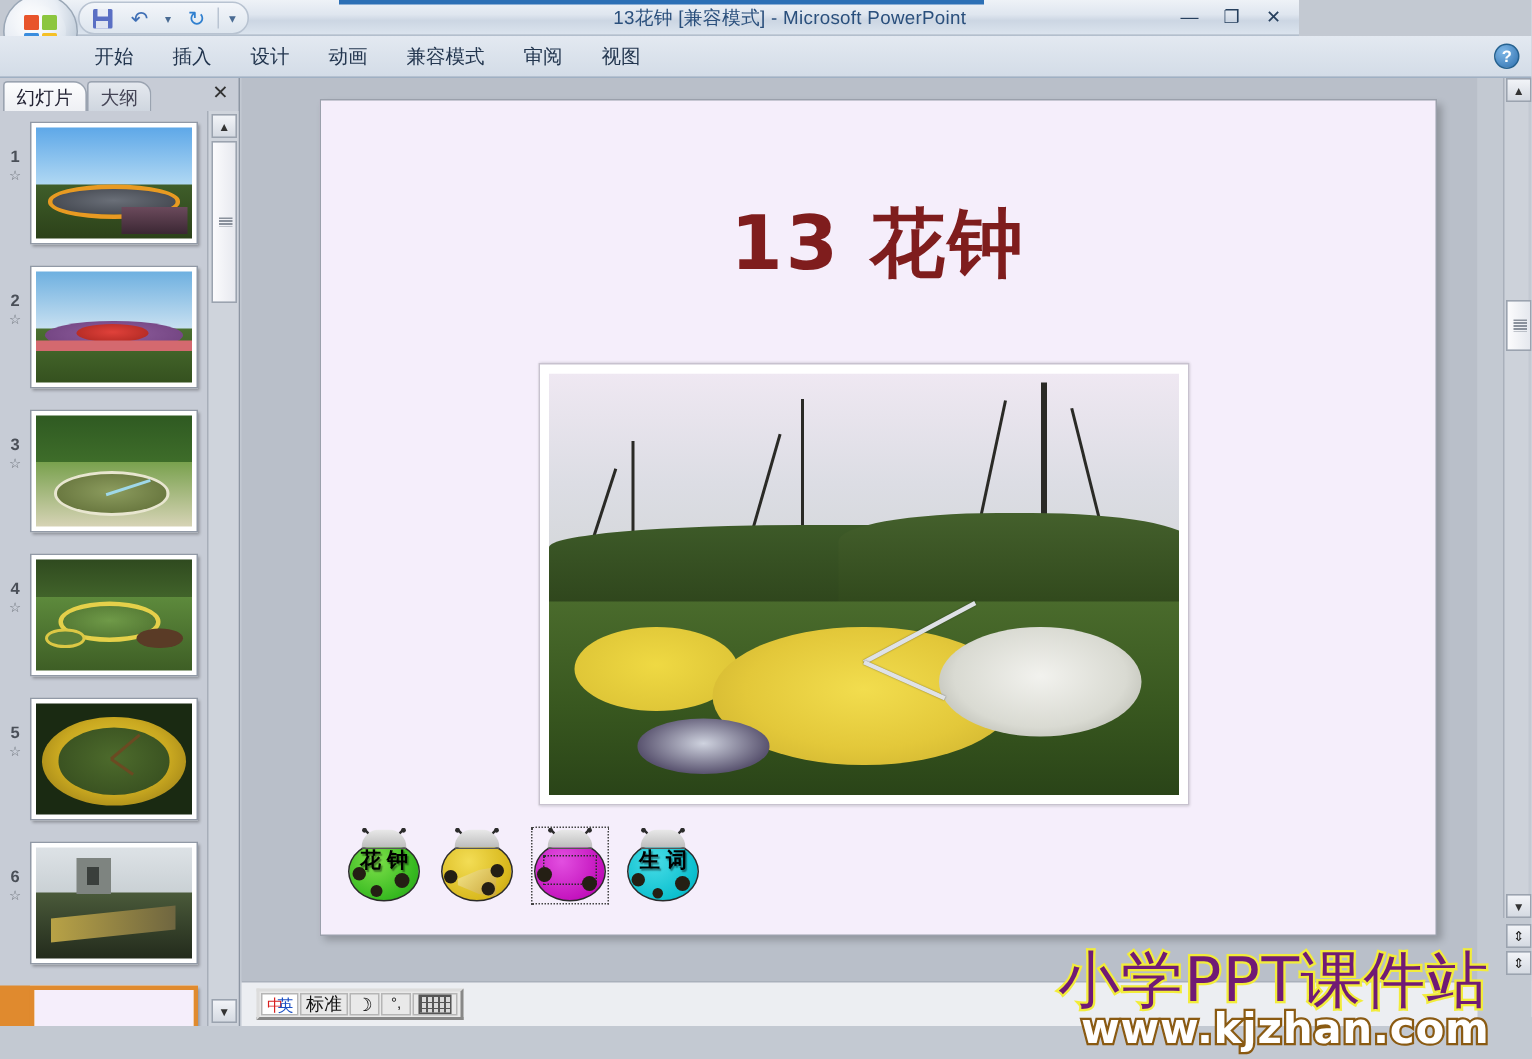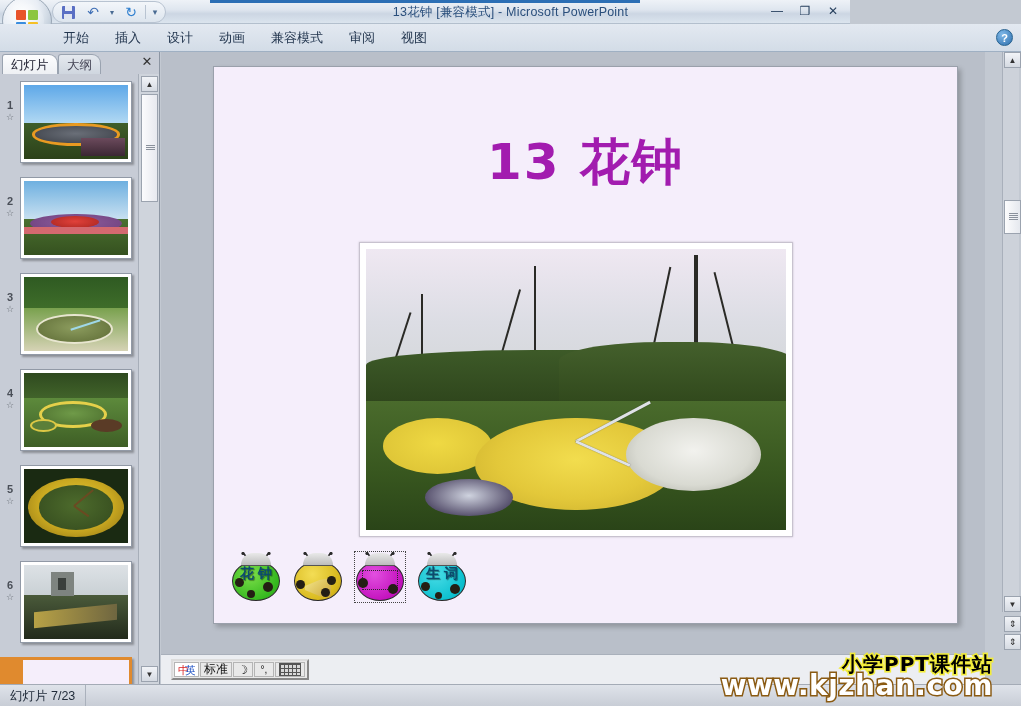--- a/index.html
+++ b/index.html
@@ -6,21 +6,21 @@
   html, body {
     width: 1021px; height: 706px;
     overflow: hidden;
     font-family: "Liberation Sans", "DejaVu Sans", sans-serif;
     background: #c3c9d2;
   }
   #app { position: relative; width: 1021px; height: 706px; }
 
   
   .titlebar {
-    position: absolute; left: 0; top: 0; width: 850px; height: 24px;
+    position: absolute; left: 16px; top: 0; width: 850px; height: 24px;
     background: linear-gradient(to bottom, #eef2f7 0%, #dfe6ef 42%, #ccd6e3 60%, #dbe4ee 100%);
     border-bottom: 1px solid #b3bfcd;
   }
   .tb-accent {
     position: absolute; left: 210px; top: 0; width: 430px; height: 3px;
     background: #2c6fb5;
   }
   .win-title {
     position: absolute; left: 0; top: 0; width: 1021px; height: 24px;
     line-height: 24px; text-align: center;
@@ -168,21 +168,21 @@
     background: #b9bfc9;
   }
   .slide-outer {
     position: absolute; left: 52px; top: 14px; width: 745px; height: 558px;
     background: #f5eefb;
     border: 1px solid #9aa0ab;
     box-shadow: 3px 3px 5px rgba(0,0,0,.22);
   }
   .slide-title {
     position: absolute; left: 0; top: 62px; width: 100%;
-    text-align: center; font-size: 50px; font-weight: bold; color: #a21caf;
+    text-align: center; font-size: 50px; font-weight: bold; color: #7f1d1d;
     font-family: "DejaVu Sans", "Liberation Sans", sans-serif;
     letter-spacing: 2px;
   }
 
   
   .photo-frame {
     position: absolute; left: 145px; top: 175px; width: 434px; height: 295px;
     background: #fff; border: 1px solid #c8c2cf; padding: 6px;
     box-shadow: 0 0 2px rgba(0,0,0,.2);
   }
@@ -243,21 +243,21 @@
     position:absolute; left:0; top:8px; width:48px; height:40px; border-radius:50%;
     border: 1.5px solid #2b2b2b; overflow:hidden;
   }
   .bug-head {
     position:absolute; left:9px; top:0; width:30px; height:13px;
     background: linear-gradient(to bottom,#e9e9e9,#bdbdbd);
     border-radius: 12px 12px 0 0; border-bottom:1px solid #555; z-index:3;
   }
   .bug-label {
     position:absolute; left:0; top:12px; width:100%; text-align:center;
-    font-size:14px; font-weight:bold; color:#0c4a6e; z-index:4;
+    font-size:14px; font-weight:bold; color:#000000; z-index:4;
     text-shadow: 1px 1px 1px rgba(0,0,0,.45);
     letter-spacing: 0px;
   }
   .spot { position:absolute; background:#241f14; border-radius:50%; }
   .bug-green .bug-body { background: radial-gradient(circle at 38% 32%, #7ee04a, #35b81f 70%, #2d9c19); }
   .bug-yellow .bug-body { background: radial-gradient(circle at 38% 32%, #f3dd55, #d8b81c 70%, #b89513); }
   .bug-magenta .bug-body { background: radial-gradient(circle at 38% 32%, #e24fe0, #c312bd 70%, #a3089e); }
   .bug-cyan .bug-body { background: radial-gradient(circle at 38% 32%, #48dce6, #0cc0cf 70%, #06a7b5); }
   .bug-selected { outline: 1px dotted #444; outline-offset: 1px; }
 
@@ -338,21 +338,21 @@
     border-right:1px solid #aab1bc;
   }
   .status-fill { flex:1; }
 
   
   .watermark {
     position:absolute; right: 28px; bottom: 6px; text-align:right; pointer-events:none;
     line-height: 1.0;
   }
   .wm1 {
-    font-size: 20px; font-weight: bold; color: #000000;
+    font-size: 41px; font-weight: normal; color: #701a75;
     -webkit-text-stroke: 3px #f2ec3a; paint-order: stroke fill;
     font-family: "DejaVu Sans","Liberation Sans",sans-serif;
     letter-spacing: 1px;
   }
   .wm2 {
     font-size: 28px; font-weight: bold; color: #ffffff;
     -webkit-text-stroke: 3px #8a5a12; paint-order: stroke fill;
     font-family: "DejaVu Sans","Liberation Sans",sans-serif;
     margin-top: -2px; letter-spacing: .5px;
   }
@@ -638,23 +638,19 @@
       </div>
       <div class="ime-btn">标准</div>
       <div class="ime-btn moon">☽</div>
       <div class="ime-btn" style="font-size:10px">°,</div>
       <div class="ime-btn">
         <div class="kb"></div>
       </div>
     </div>
   </div>
 
-  <div class="statusbar">
-    <div class="status-text">幻灯片 7/23</div>
-    <div class="status-fill"></div>
-  </div>
 
   <div class="watermark">
     <div class="wm1">小学PPT课件站</div>
     <div class="wm2">www.kjzhan.com</div>
   </div>
 
 </div>
 
 </body></html>

